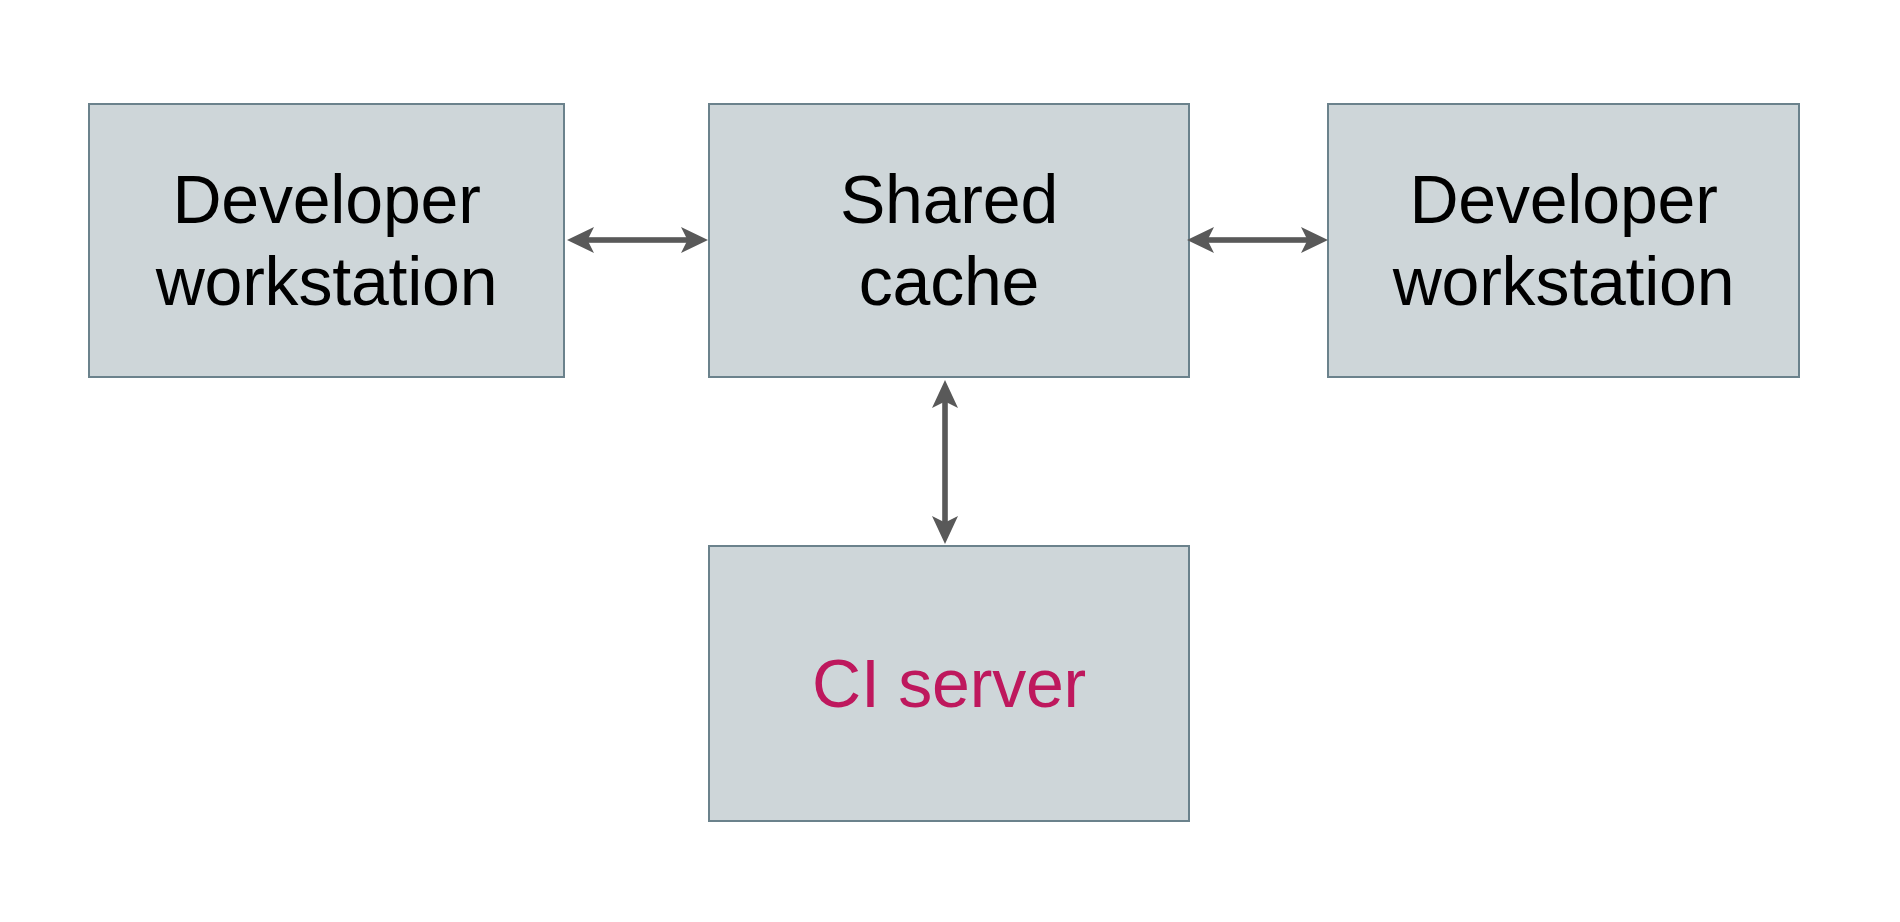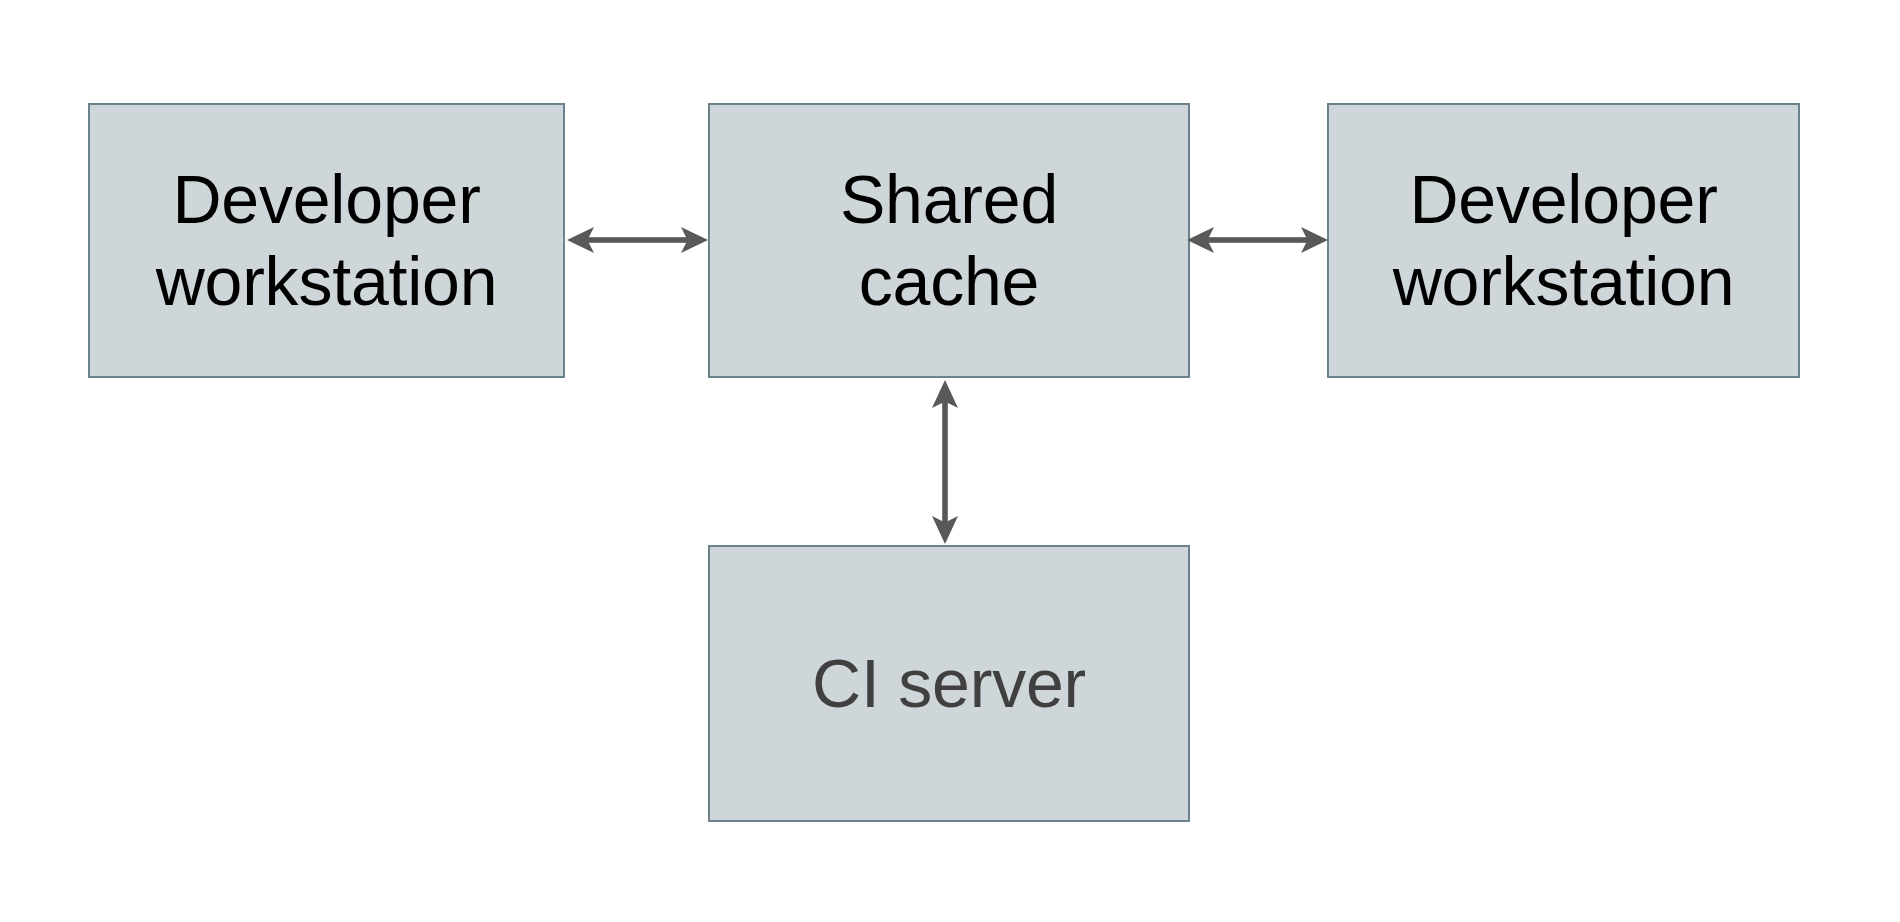--- a/index.html
+++ b/index.html
@@ -69,21 +69,21 @@
   <div class="node" id="node-shared" style="background: rgb(206, 214, 217); border-color: rgb(107, 130, 140); color: rgb(0, 0, 0);">
     <span class="node-label">Shared
 cache</span>
   </div>
 
   <div class="node" id="node-dev-right" style="background: rgb(206, 214, 217); border-color: rgb(107, 130, 140); color: rgb(0, 0, 0);">
     <span class="node-label">Developer
 workstation</span>
   </div>
 
-  <div class="node" id="node-ci" style="background: rgb(206, 214, 217); border-color: rgb(107, 130, 140); color: #404040;">
+  <div class="node" id="node-ci" style="background: rgb(206, 214, 217); border-color: rgb(107, 130, 140); color: #be185d;">
     <span class="node-label">CI server</span>
   </div>
 
   <svg class="connector" id="edge-left-shared" viewBox="0 0 155 80">
     <g fill="#595959" stroke="none">
       <rect x="20" y="37.2" width="115" height="5.6"></rect>
       <polygon points="7,40 34,27 27.5,40 34,53"></polygon>
       <polygon points="148,40 121,27 127.5,40 121,53"></polygon>
     </g>
   </svg>

